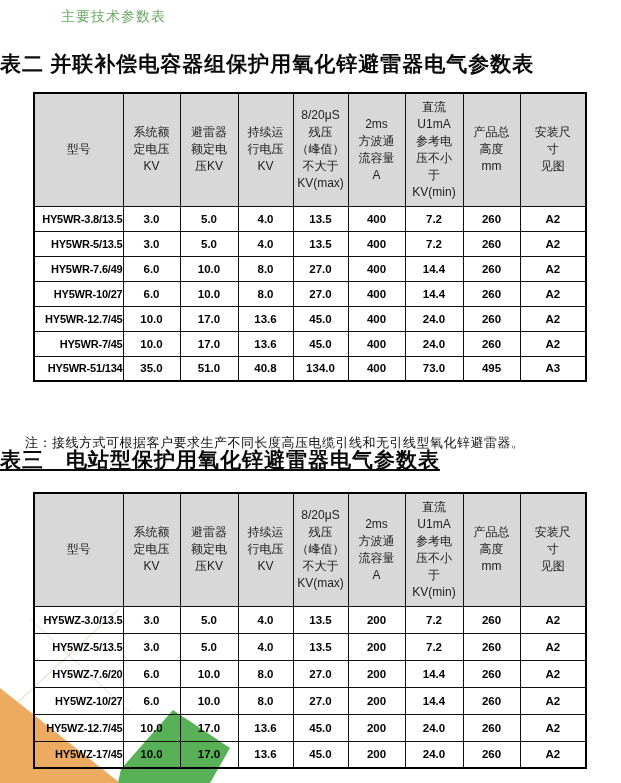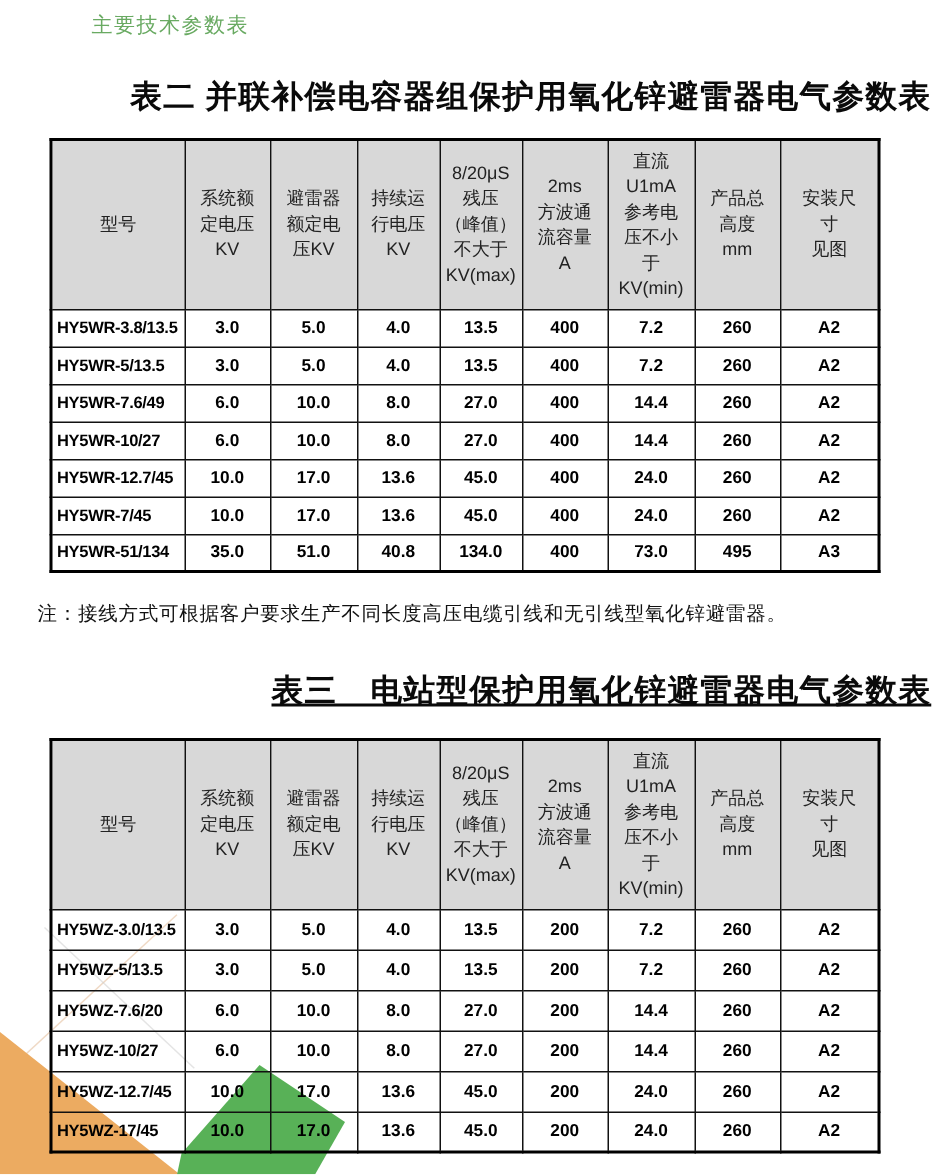--- a/index.html
+++ b/index.html
@@ -35,21 +35,21 @@
   
   .content { position: absolute; inset: 0; z-index: 1; }
 
   .page-label {
     position: absolute; left: 35px; top: 8px;
     font-family: "Liberation Serif", serif;
     font-size: 14px; color: #69aa62; letter-spacing: 1px; margin-left: 26px;
   }
   .tbl-title {
     position: absolute; left: 0; width: 100%;
-    text-align: right;
+    text-align: left;
     font-family: "Liberation Serif", serif;
     font-weight: 700; font-size: 21px; color: #0a0a0a;
     letter-spacing: 1px;
   }
   .t2-title { top: 50px; }
   .t3-title { top: 446px; text-decoration: underline; }
 
   table.params {
     position: absolute; left: 33px;
     width: 553px;
@@ -74,26 +74,26 @@
     font-weight: 400; font-size: 12px; line-height: 17px;
     color: #222; text-align: center; vertical-align: middle;
     white-space: pre-line;
   }
   table.params td {
     font-size: 11.5px; font-weight: 700; color: #000;
     text-align: center; vertical-align: middle;
     background: transparent;
   }
   table.params td.model {
-    text-align: left; padding-left: 3px;
+    text-align: right; padding-left: 3px;
     font-size: 11px; letter-spacing: -0.2px;
   }
 
   .note {
-    position: absolute; left: 25px; top: 400px;
+    position: absolute; left: 25px; top: 434px;
     font-size: 13px; color: #111; letter-spacing: 0.5px;
   }
 </style>
 </head>
 <body>
 
 <div class="decor">
   <div class="wm-line" style="left:0; top:718px; width:160px; transform:rotate(-42.7deg);"></div>
   <div class="wm-line gray" style="left:30px; top:618px; width:137px; transform:rotate(43.2deg);"></div>
   <div class="orange-tri"></div>

